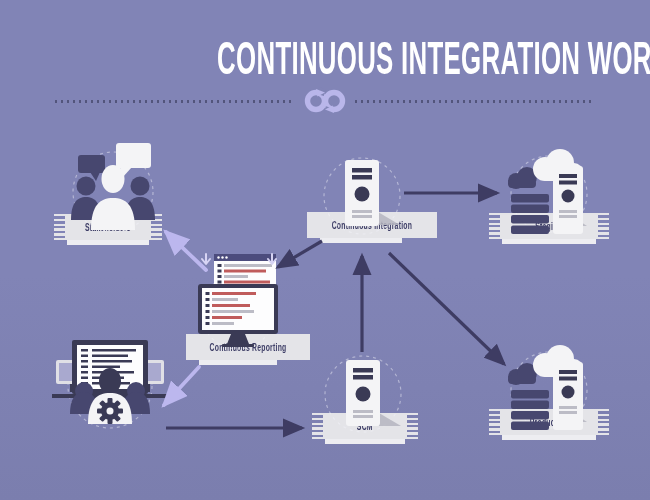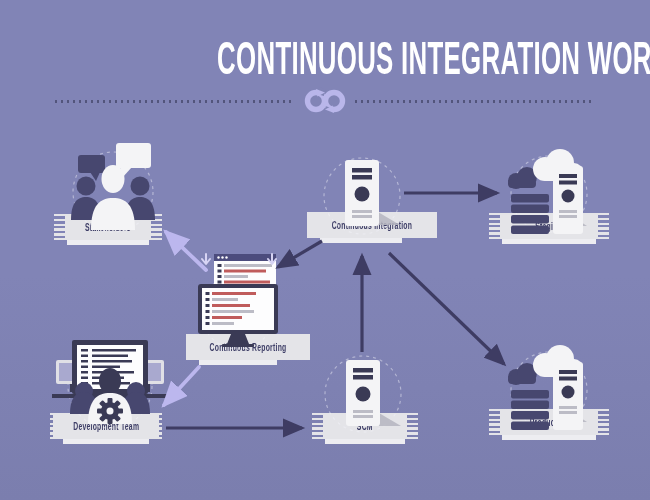--- a/index.html
+++ b/index.html
@@ -231,28 +231,20 @@
       <rect class="dk2" x="-2.5" y="-13" width="5" height="6" rx="1" transform="rotate(90)"></rect>
       <rect class="dk2" x="-2.5" y="-13" width="5" height="6" rx="1" transform="rotate(135)"></rect>
       <rect class="dk2" x="-2.5" y="-13" width="5" height="6" rx="1" transform="rotate(180)"></rect>
       <rect class="dk2" x="-2.5" y="-13" width="5" height="6" rx="1" transform="rotate(225)"></rect>
       <rect class="dk2" x="-2.5" y="-13" width="5" height="6" rx="1" transform="rotate(270)"></rect>
       <rect class="dk2" x="-2.5" y="-13" width="5" height="6" rx="1" transform="rotate(315)"></rect>
       <circle class="dk2" r="9"></circle>
       <circle class="wh" r="3.5"></circle>
     </g>
   </svg>
-  <div class="banner" style="left:50px;top:413px;width:112px">
-    <div class="fr"></div>
-    <div class="bb">
-      <span class="bl">Development Team</span>
-    </div>
-    <div class="fr"></div>
-    <div class="lip"></div>
-  </div>
 
   <svg class="icon" style="left:313px;top:352px" width="100" height="80">
     <circle class="ring" cx="50" cy="42" r="38"></circle>
     <polygon class="shadow" points="66,61 88,74 66,74"></polygon>
     <rect class="wh" x="33" y="8" width="34" height="66" rx="3"></rect>
     <rect class="dk2" x="40" y="16" width="20" height="4.5"></rect>
     <rect class="dk2" x="40" y="23" width="20" height="4.5"></rect>
     <circle class="dk2" cx="50" cy="42" r="7.5"></circle>
     <rect class="gr" x="40" y="58" width="20" height="3"></rect>
     <rect class="gr" x="40" y="63" width="20" height="3"></rect>

